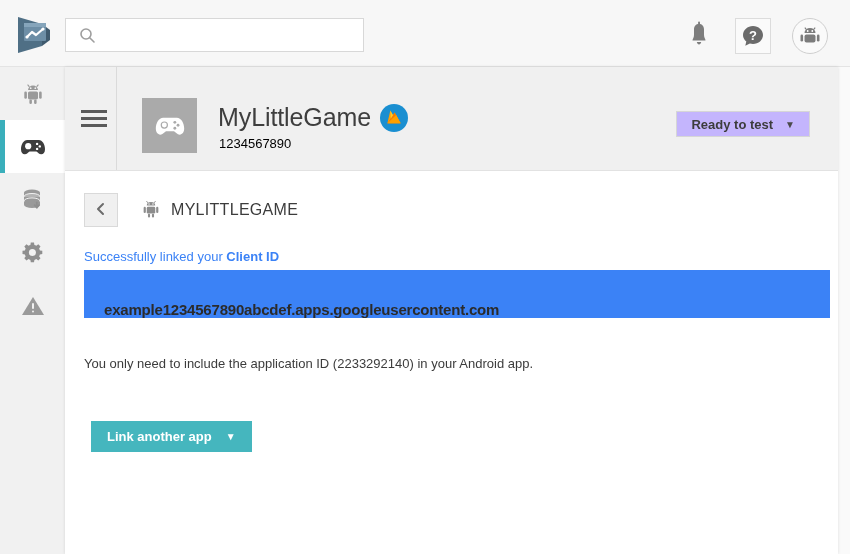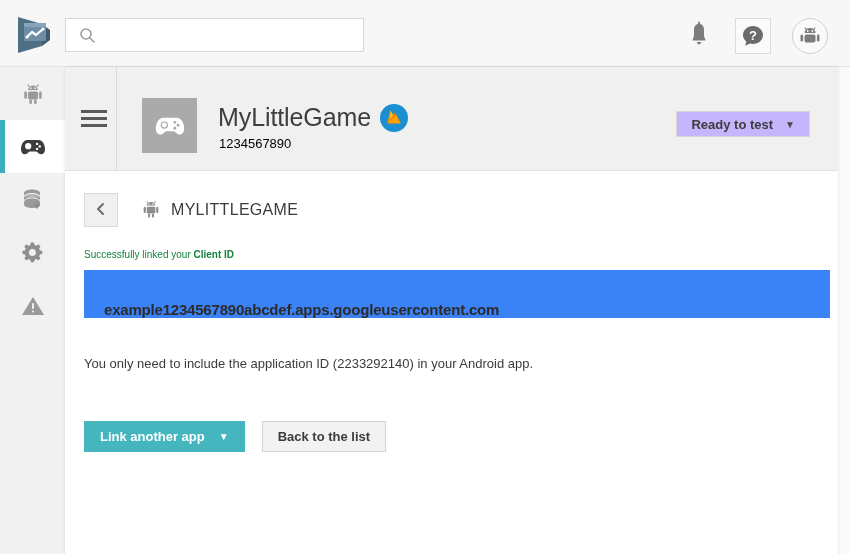--- a/index.html
+++ b/index.html
@@ -232,22 +232,22 @@
   .crumb-label {
     margin-left: 9px;
     font-size: 16px;
     color: #3c3c3c;
     letter-spacing: 0.3px;
   }
 
   .linked-text {
     position: absolute;
     left: 19px; top: 78px;
-    font-size: 10px;
-    color: #15803d;
+    font-size: 13px;
+    color: #3b82f6;
   }
   .linked-text b { font-weight: bold; }
 
   .clientid-box {
     position: absolute;
     left: 19px; top: 99px;
     width: 746px;
     height: 48px;
     background: #3b82f6;
     box-sizing: border-box;
@@ -269,21 +269,21 @@
     color: #3c3c3c;
     line-height: 19px;
   }
   .desc a {
     color: #2ba6bb;
     text-decoration: none;
   }
 
   .btn-row {
     position: absolute;
-    left: 19px; top: 250px;
+    left: 26px; top: 250px;
     display: flex;
     align-items: center;
   }
   .btn-primary {
     height: 31px;
     padding: 0 16px;
     background: #45b6be;
     border: 0;
     font-family: "Liberation Sans", sans-serif;
     font-size: 13px;
@@ -519,19 +519,16 @@
 
     <div class="desc">
       <div>You only need to include the application ID (2233292140) in your Android app.</div>
     </div>
 
     <div class="btn-row">
       <div class="btn-primary">
         <span>Link another app</span>
         <span class="caret">▼</span>
       </div>
-      <div class="btn-secondary">
-        <span>Back to the list</span>
-      </div>
     </div>
 
   </div>
 </div>
 
 </body></html>

